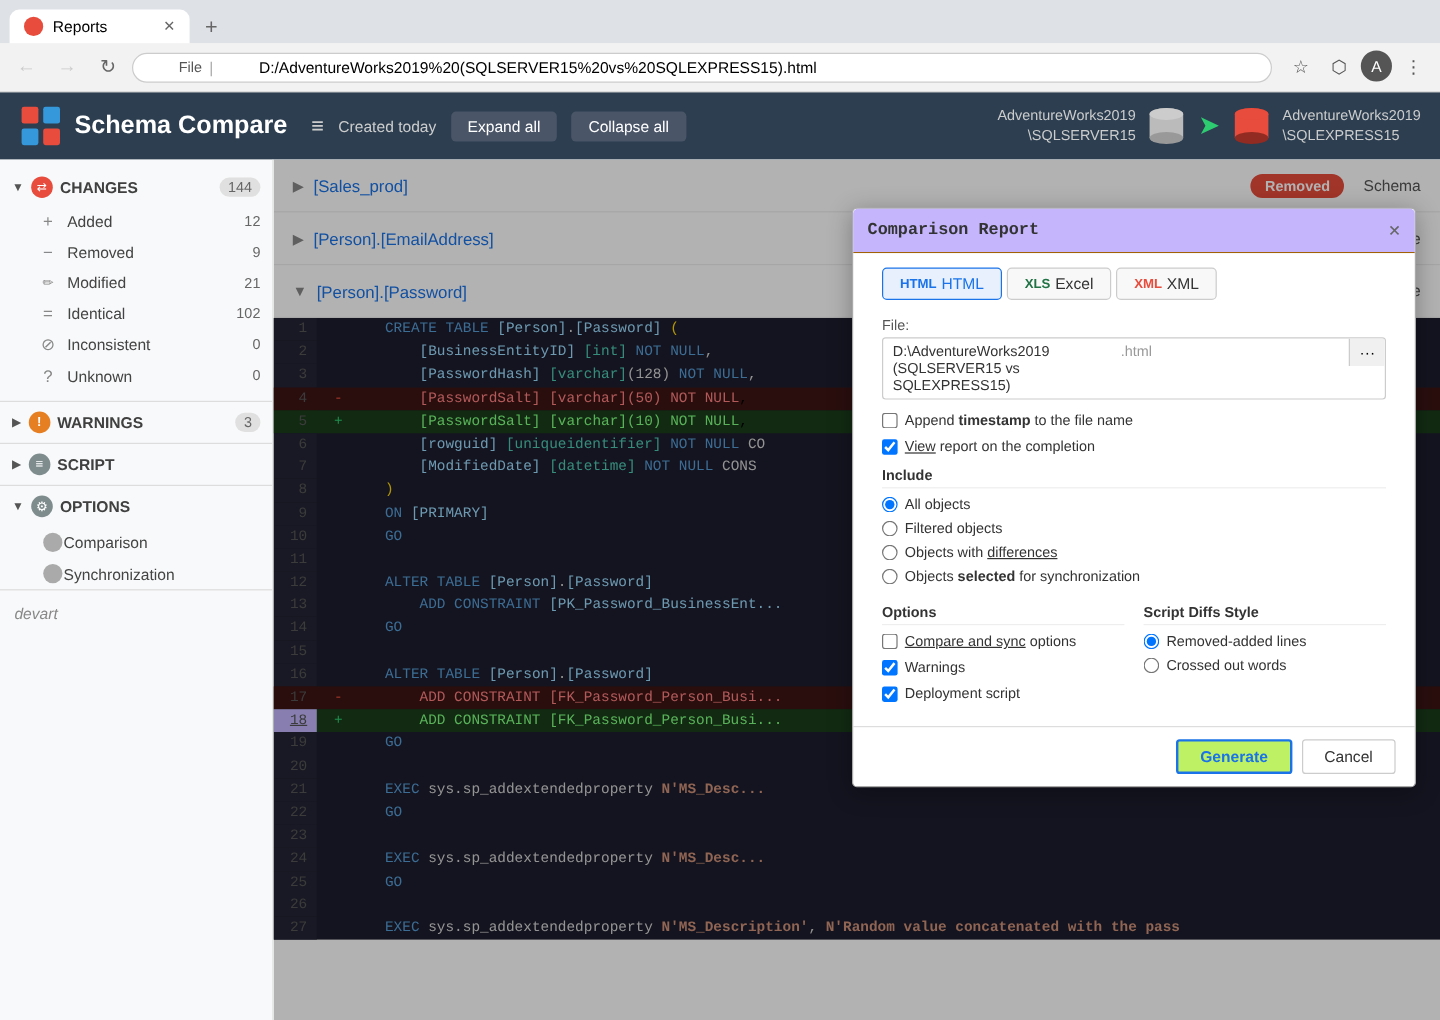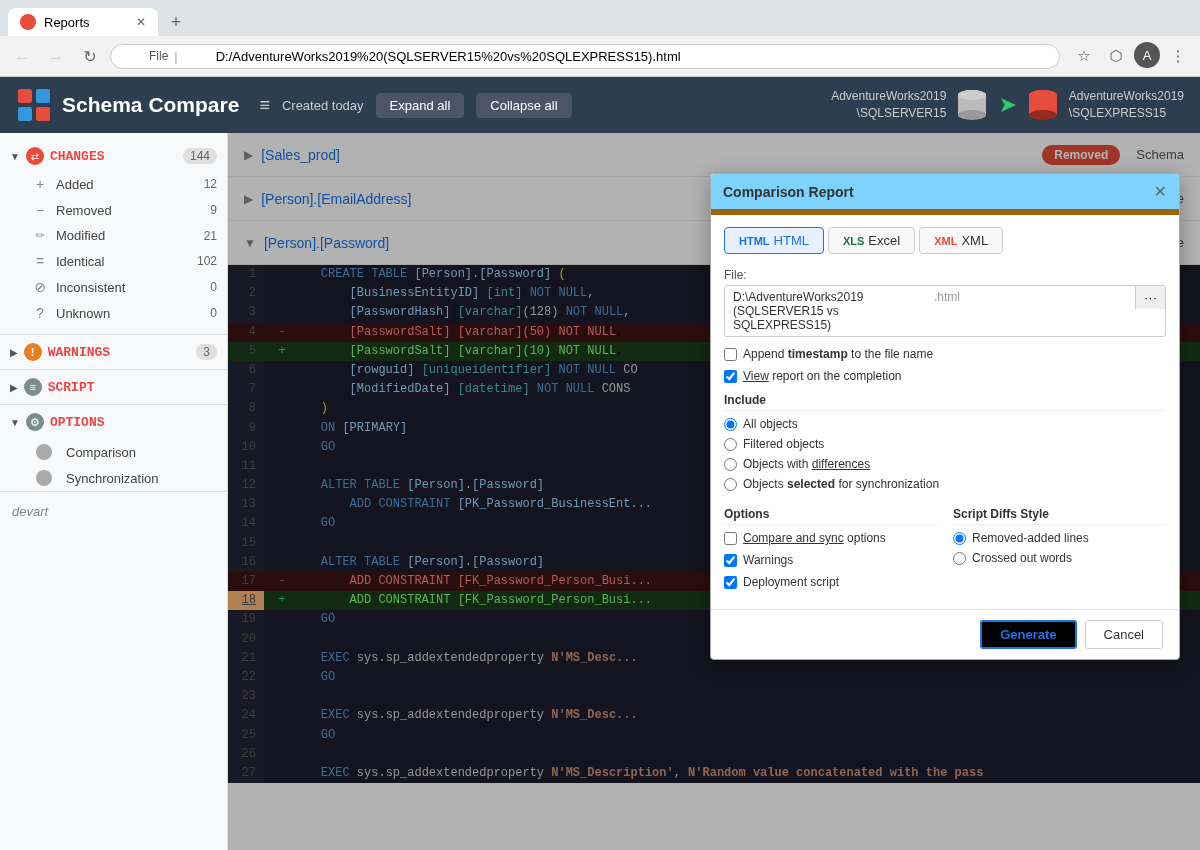--- a/index.html
+++ b/index.html
@@ -37,28 +37,28 @@
     .db-target-info { text-align: left; color: #ccc; font-size: 12px; line-height: 1.4; }
 
     
     .main-layout { display: flex; height: calc(850px - 120px); }
 
     
     .sidebar { width: 228px; background: #f8f9fa; border-right: 1px solid #ddd; overflow-y: auto; flex-shrink: 0; }
     .sidebar-section { padding: 8px 0; }
     .sidebar-section-header { display: flex; align-items: center; padding: 6px 10px; cursor: pointer; gap: 6px; }
     .section-arrow { font-size: 10px; color: #555; }
-    .section-label { font-size: 13px; font-weight: 600; color: #ef4444; flex: 1; font-family: Liberation Mono, monospace; }
+    .section-label { font-size: 13px; font-weight: 600; color: #404040; flex: 1; }
     .section-count { font-size: 12px; color: #666; background: #e0e0e0; border-radius: 10px; padding: 1px 7px; }
     .sidebar-item { display: flex; align-items: center; padding: 5px 10px 5px 32px; cursor: pointer; gap: 8px; }
     .item-icon { font-size: 14px; color: #888; width: 16px; text-align: center; }
     .item-label { font-size: 13px; color: #444; flex: 1; }
     .item-count { font-size: 12px; color: #666; }
     .sidebar-section-header2 { display: flex; align-items: center; padding: 8px 10px; cursor: pointer; gap: 6px; border-top: 1px solid #ddd; }
-    .sidebar-sub-item { display: flex; align-items: center; padding: 5px 10px 5px 36px; cursor: pointer; gap: 14px; }
+    .sidebar-sub-item { display: flex; align-items: center; padding: 5px 10px 5px 36px; cursor: pointer; gap: 1px; }
     .devart-logo { padding: 12px; color: #888; font-style: italic; font-size: 13px; border-top: 1px solid #ddd; }
 
     
     .content-area { flex: 1; overflow-y: auto; position: relative; background: #fff; }
     .change-row { display: flex; align-items: center; padding: 0 16px; border-bottom: 1px solid #eee; min-height: 44px; cursor: pointer; }
     .change-arrow { color: #888; font-size: 12px; margin-right: 8px; }
     .change-name { font-size: 14px; color: #1a73e8; flex: 1; }
     .badge { padding: 3px 12px; border-radius: 12px; font-size: 12px; font-weight: 600; color: #fff; }
     .badge-removed { background: #e74c3c; }
     .badge-modified { background: #e67e22; }
@@ -79,42 +79,42 @@
     .str { color: #ce9178; font-weight: bold; }
     .bracket { color: #ffd700; }
     .ident { color: #9cdcfe; }
     .plain { color: #d4d4d4; }
     .removed-text { color: #ff8080; }
     .added-text { color: #80ff80; }
 
     
     .modal-overlay { position: absolute; top: 0; left: 0; right: 0; bottom: 0; background: rgba(0,0,0,0.3); display: flex; align-items: flex-start; justify-content: flex-end; padding: 40px 20px 0 0; z-index: 100; }
     .modal { background: #fff; border: 1px solid #aaa; border-radius: 4px; width: 470px; box-shadow: 0 4px 20px rgba(0,0,0,0.3); }
-    .modal-header { display: flex; align-items: center; padding: 8px 12px; background: #7dd3fc; border-bottom: 6px solid #a16207; border-radius: 4px 4px 0 0; }
+    .modal-header { display: flex; align-items: center; padding: 8px 12px; background: #c4b5fd; border-bottom: 1px solid #a16207; border-radius: 4px 4px 0 0; font-family: Liberation Mono, monospace; }
     .modal-title { font-size: 14px; font-weight: 600; color: #333; flex: 1; }
     .modal-close { cursor: pointer; color: #666; font-size: 16px; }
-    .modal-body { padding: 12px 13px; }
+    .modal-body { padding: 12px 24px; }
     .format-tabs { display: flex; gap: 4px; margin-bottom: 14px; }
     .format-tab { display: flex; align-items: center; gap: 4px; padding: 5px 14px; border: 1px solid #ccc; border-radius: 4px; cursor: pointer; font-size: 13px; color: #333; background: #f8f8f8; }
     .format-tab.active { background: #e8f0fe; border-color: #1a73e8; color: #1a73e8; }
     .format-tab-icon { font-size: 11px; font-weight: 700; }
     .form-row { margin-bottom: 10px; }
     .form-label { font-size: 12px; color: #555; margin-bottom: 3px; display: block; }
     .file-input-row { display: flex; align-items: flex-start; border: 1px solid #ccc; border-radius: 3px; overflow: hidden; }
     .file-input-value { flex: 1; padding: 4px 8px; font-size: 12px; color: #333; }
     .file-input-btn { padding: 4px 8px; background: #f0f0f0; border-left: 1px solid #ccc; cursor: pointer; font-size: 13px; }
     .checkbox-row { display: flex; align-items: center; gap: 6px; margin-bottom: 8px; font-size: 12px; color: #333; }
     .checkbox-row input[type=checkbox] { cursor: pointer; }
     .section-header-row { font-size: 12px; font-weight: 600; color: #333; margin: 10px 0 6px; border-bottom: 1px solid #eee; padding-bottom: 3px; }
     .radio-row { display: flex; align-items: center; gap: 6px; margin-bottom: 6px; font-size: 12px; color: #333; }
     .radio-row input[type=radio] { cursor: pointer; }
     .two-col { display: flex; gap: 16px; }
     .two-col-left, .two-col-right { flex: 1; }
     .modal-footer { display: flex; justify-content: flex-end; gap: 8px; padding: 10px 16px; border-top: 1px solid #ddd; }
-    .btn-generate { background: #000000; border: 2px solid #1a73e8; color: #1a73e8; padding: 5px 18px; border-radius: 3px; cursor: pointer; font-size: 13px; font-weight: 600; }
+    .btn-generate { background: #bef264; border: 2px solid #1a73e8; color: #1a73e8; padding: 5px 18px; border-radius: 3px; cursor: pointer; font-size: 13px; font-weight: 600; }
     .btn-cancel { background: #fff; border: 1px solid #ccc; color: #333; padding: 5px 18px; border-radius: 3px; cursor: pointer; font-size: 13px; }
   </style>
 </head>
 <body>
 
 <div class="browser-chrome">
   <div class="tab-bar">
     <div class="tab">
       <span class="tab-favicon"></span>
       <span>Reports</span>
@@ -351,21 +351,21 @@
       </div>
       <div class="code-line">
         <span class="code-line-num">16</span>
         <span class="code-line-content plain"><span class="line-marker"> </span>    <span class="kw">ALTER TABLE</span> <span class="ident">[Person]</span>.<span class="ident">[Password]</span></span>
       </div>
       <div class="code-line removed">
         <span class="code-line-num" style="background:#3d1515;">17</span>
         <span class="code-line-content"><span class="line-marker" style="color:#e74c3c;">-</span>        <span class="removed-text">ADD CONSTRAINT [FK_Password_Person_Busi...</span></span>
       </div>
       <div class="code-line added">
-        <span class="code-line-num" style="background:#fdba74;text-decoration:underline;">18</span>
+        <span class="code-line-num" style="background:#c4b5fd;text-decoration:underline;">18</span>
         <span class="code-line-content"><span class="line-marker" style="color:#2ecc71;">+</span>        <span class="added-text">ADD CONSTRAINT [FK_Password_Person_Busi...</span></span>
       </div>
       <div class="code-line">
         <span class="code-line-num">19</span>
         <span class="code-line-content plain"><span class="line-marker"> </span>    <span class="kw">GO</span></span>
       </div>
       <div class="code-line">
         <span class="code-line-num">20</span>
         <span class="code-line-content plain"><span class="line-marker"> </span></span>
       </div>

